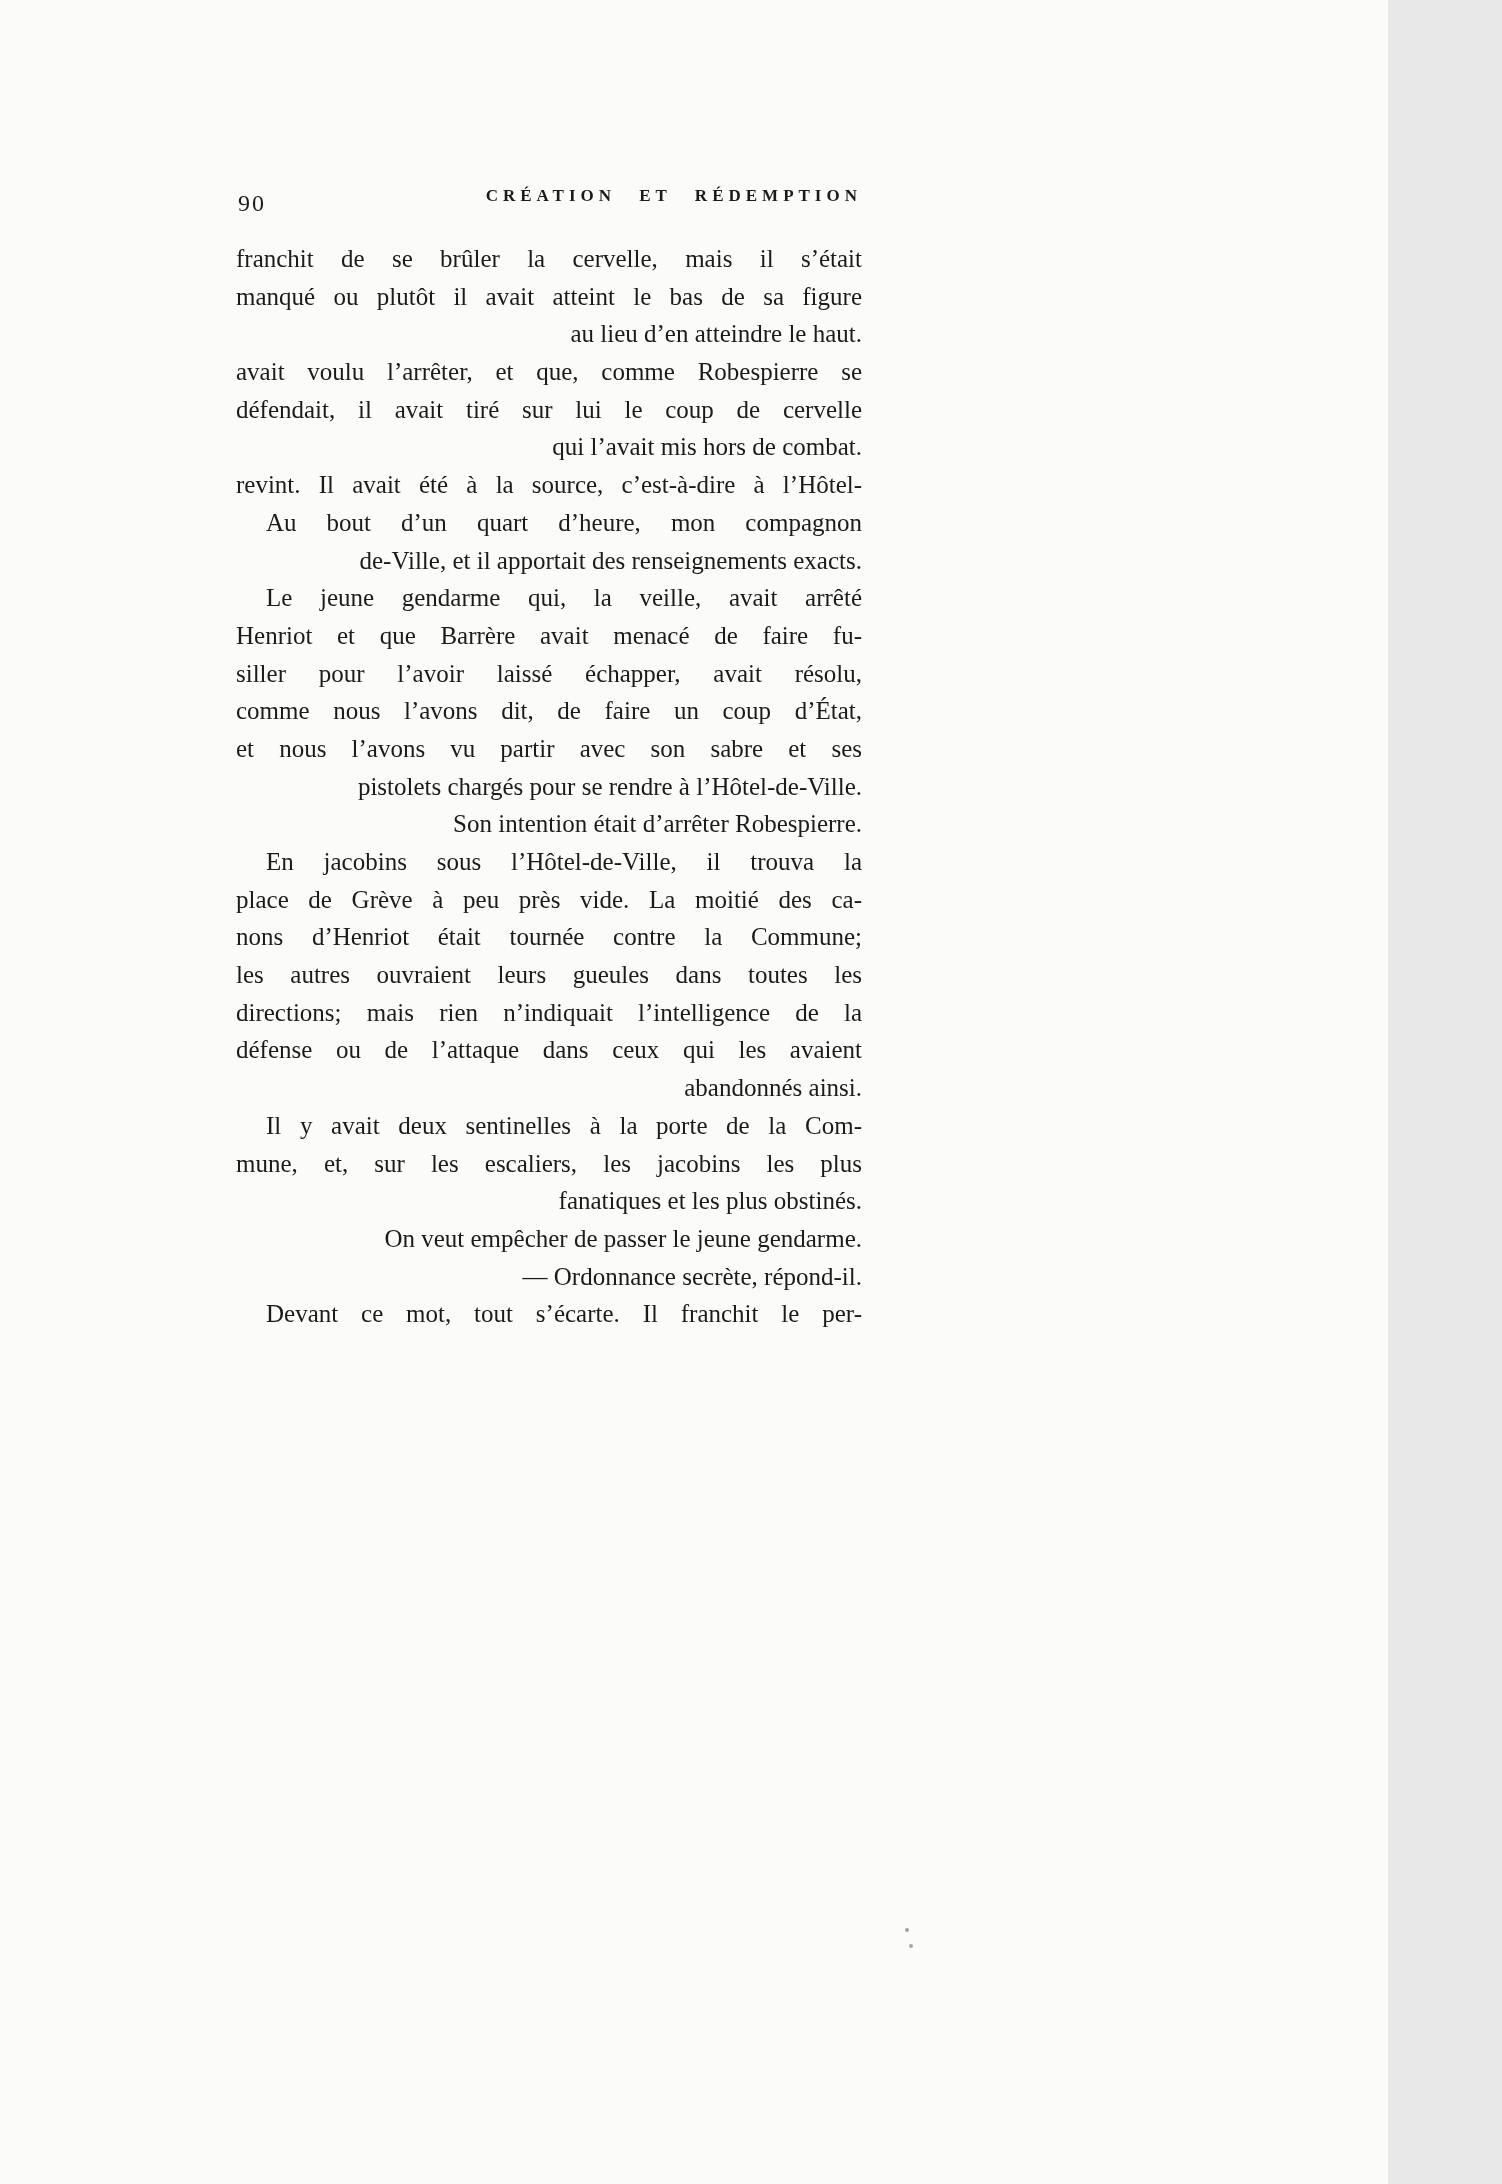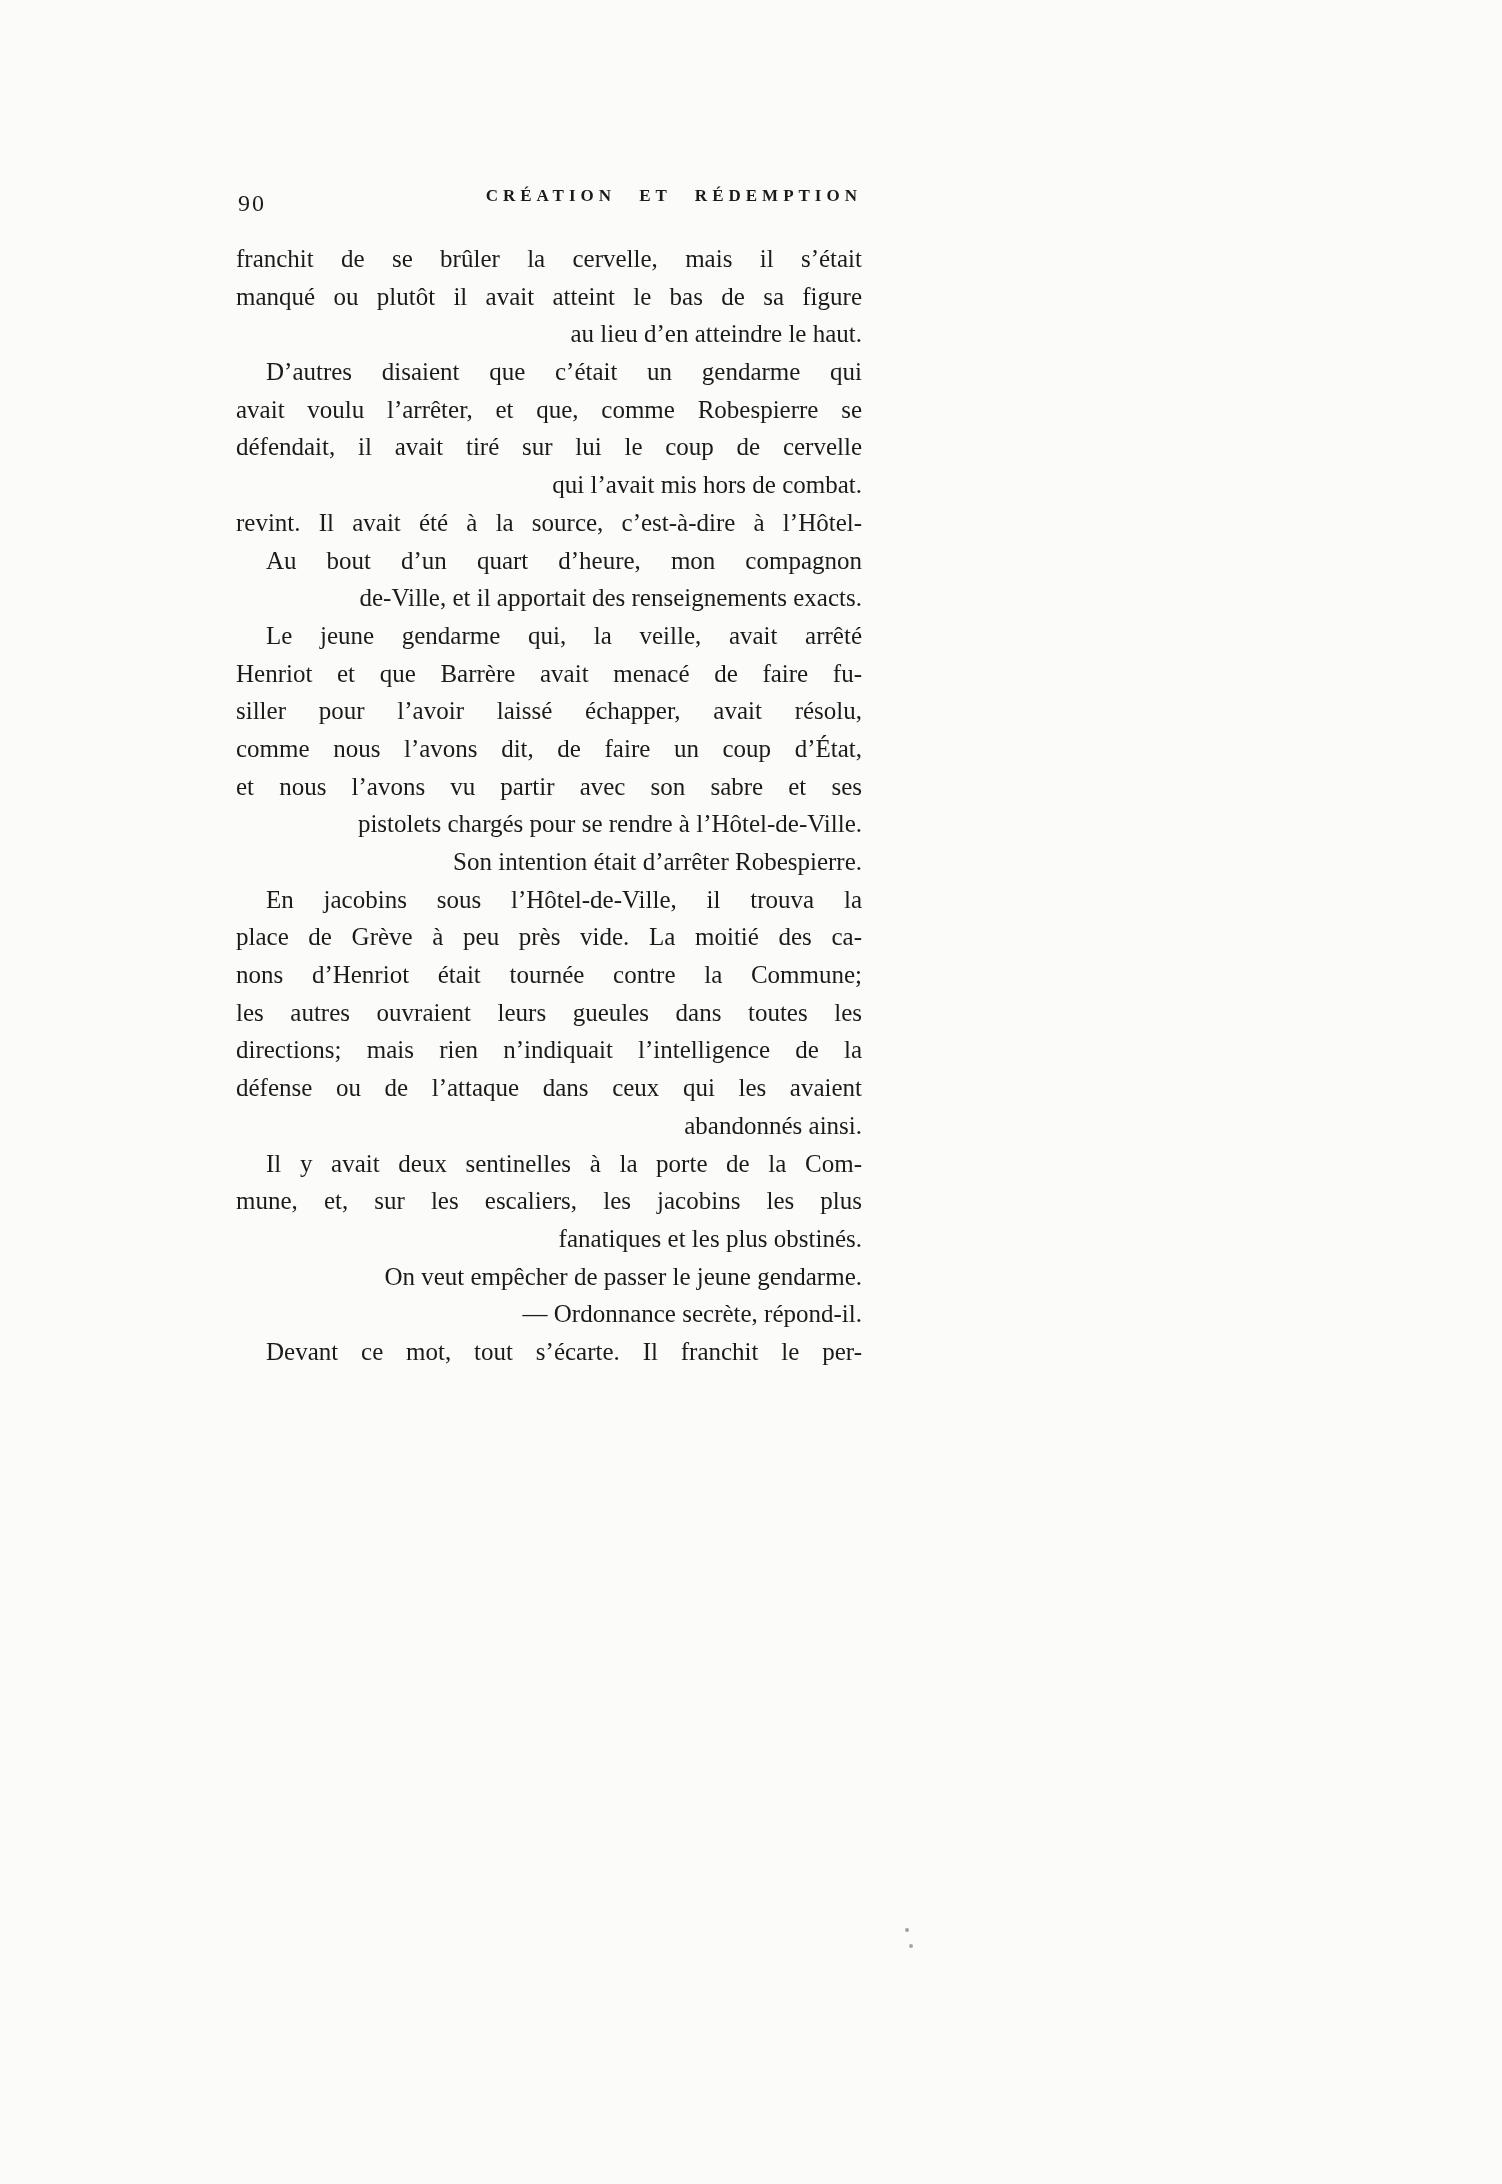--- a/index.html
+++ b/index.html
@@ -2,21 +2,21 @@
 <html><head>
 <meta charset="utf-8">
 <style>
   html, body {
     margin: 0;
     padding: 0;
     background: #e8e8e8;
   }
   .page {
     position: relative;
-    width: 1502px;
+    width: 1388px;
     height: 2184px;
     background: #fbfbfa;
     font-family: "Liberation Serif", serif;
     color: #1d1b19;
     overflow: hidden;
   }
   .content {
     position: absolute;
     left: 236px;
     top: 186px;
@@ -83,21 +83,20 @@
       <span class="page-number">90</span>
       <div class="running-title">CRÉATION ET RÉDEMPTION</div>
     </div>
     <div class="body-text">
         <div class="paragraph">
           <div class="line just">franchit de se brûler la cervelle, mais il s’était</div>
           <div class="line just">manqué ou plutôt il avait atteint le bas de sa figure</div>
           <div class="line">au lieu d’en atteindre le haut.</div>
         </div>
         <div class="paragraph">
-          <div class="line just first-indent">D’autres disaient que c’était un gendarme qui</div>
           <div class="line just">avait voulu l’arrêter, et que, comme Robespierre se</div>
           <div class="line just">défendait, il avait tiré sur lui le coup de cervelle</div>
           <div class="line">qui l’avait mis hors de combat.</div>
         </div>
         <div class="paragraph">
           <div class="line just">revint. Il avait été à la source, c’est-à-dire à l’Hôtel-</div>
           <div class="line just first-indent">Au bout d’un quart d’heure, mon compagnon</div>
           <div class="line">de-Ville, et il apportait des renseignements exacts.</div>
         </div>
         <div class="paragraph">

